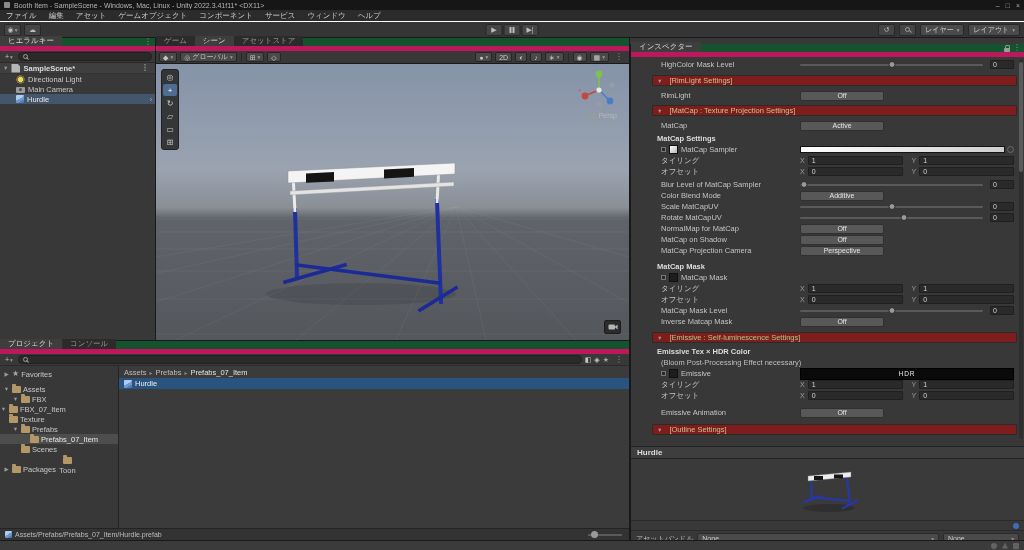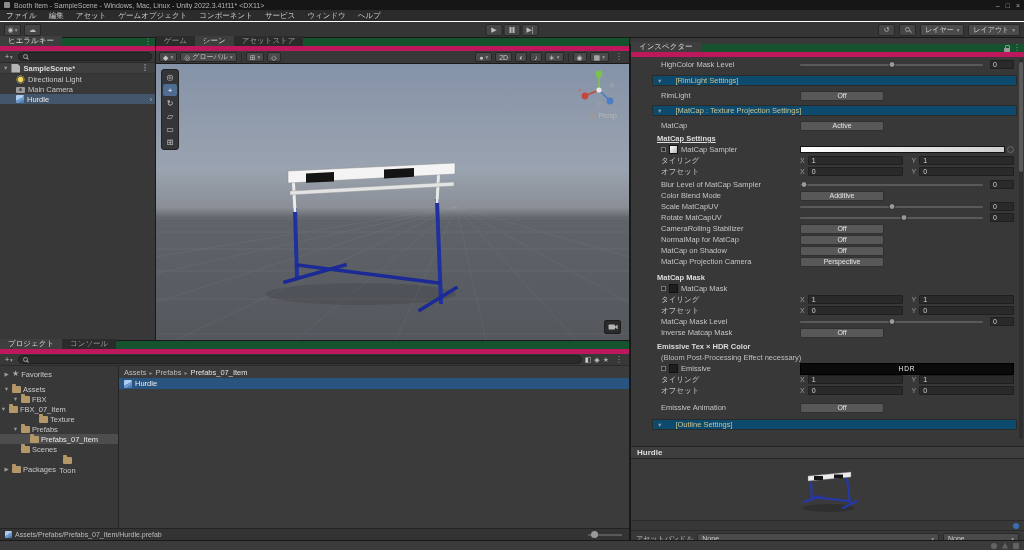--- a/index.html
+++ b/index.html
@@ -91,22 +91,22 @@
     border:1px solid #1C1C1C;border-radius:2px;display:flex;align-items:center;justify-content:center}
 
   
   .inspector{position:absolute;left:630px;top:44px;width:394px;height:502px;background:#383838;
     display:flex;flex-direction:column;border-left:1px solid #191919}
   .insp-content{flex:1;overflow:hidden;position:relative;padding-top:2px}
   .irow{display:flex;align-items:center;height:11px;padding-left:30px;padding-right:10px;
     font-size:7.5px;color:#C4C4C4}
   .ilbl{flex:1;display:flex;align-items:center;gap:3px;white-space:nowrap;overflow:hidden}
   .ictrl{width:214px;flex:none;display:flex;align-items:center}
-  .isec{height:11px;margin:0 7px 0 21px;background:#0c4a6e;border:1px solid #2A2A2A;border-radius:1px;
-    display:flex;align-items:center;gap:13px;padding:0 4px;font-size:7.5px}
+  .isec{height:11px;margin:0 7px 0 21px;background:#7f1d1d;border:1px solid #2A2A2A;border-radius:1px;
+    display:flex;align-items:center;gap:7px;padding:0 4px;font-size:7.5px}
   .ibold{padding-left:26px;font-weight:bold;color:#DCDCDC}
   .iplain{color:#BFBFBF}
   .track{flex:1;height:2px;background:#5A5A5A;border-radius:1px;position:relative;margin-right:7px}
   .knob{position:absolute;top:-3px;width:7px;height:7px;border-radius:50%;background:#999;
     transform:translateX(-50%);border:1px solid #2A2A2A}
   .val{width:24px;height:9px;background:#2A2A2A;border:1px solid #1F1F1F;border-radius:1px;
     display:flex;align-items:center;padding:0 2px;font-size:7px;color:#D2D2D2;flex:none}
   .ibtn{width:84px;height:10px;background:#585858;border:1px solid #303030;border-radius:2px;
     display:flex;align-items:center;justify-content:center;font-size:7px;color:#E4E4E4;flex:none}
   .axl{color:#9A9A9A;font-size:7px;margin-right:3px;flex:none}
@@ -440,21 +440,21 @@
         <span class="seclbl" style="color: rgb(204, 192, 138);">[MatCap : Texture Projection Settings]</span>
       </div>
       <div class="irow" style="margin-top: 4px;">
         <span class="ilbl">
           <span>MatCap</span>
         </span>
         <span class="ictrl">
           <span class="ibtn">Active</span>
         </span>
       </div>
-      <div class="irow ibold" style="margin-top: 2px; text-decoration: underline;">
+      <div class="irow ibold" style="margin-top: 2px;">
         <span>MatCap Settings</span>
       </div>
       <div class="irow">
         <span class="ilbl">
           <span class="chk"></span>
           <span class="thumb thumb-light"></span>
           <span>MatCap Sampler</span>
         </span>
         <span class="ictrl">
           <span class="strip"></span>
@@ -519,28 +519,20 @@
         </span>
         <span class="ictrl">
           <span class="track">
             <span class="knob" style="left: 57%;"></span>
           </span>
           <span class="val">0</span>
         </span>
       </div>
       <div class="irow">
         <span class="ilbl">
-          <span>CameraRolling Stabilizer</span>
-        </span>
-        <span class="ictrl">
-          <span class="ibtn">Off</span>
-        </span>
-      </div>
-      <div class="irow">
-        <span class="ilbl">
           <span>NormalMap for MatCap</span>
         </span>
         <span class="ictrl">
           <span class="ibtn">Off</span>
         </span>
       </div>
       <div class="irow">
         <span class="ilbl">
           <span>MatCap on Shadow</span>
         </span>
@@ -600,20 +592,24 @@
           <span class="val">0</span>
         </span>
       </div>
       <div class="irow">
         <span class="ilbl">
           <span>Inverse Matcap Mask</span>
         </span>
         <span class="ictrl">
           <span class="ibtn">Off</span>
         </span>
+      </div>
+      <div class="isec" style="margin-top: 5px;">
+        <span class="fold">▼</span>
+        <span class="seclbl" style="color: rgb(169, 197, 139);">[Emissive : Self-luminescence Settings]</span>
       </div>
       <div class="irow ibold" style="margin-top: 3px;">
         <span>Emissive Tex × HDR Color</span>
       </div>
       <div class="irow iplain">
         <span>(Bloom Post-Processing Effect necessary)</span>
       </div>
       <div class="irow">
         <span class="ilbl">
           <span class="chk"></span>
@@ -729,21 +725,21 @@
         <div class="prow" style="padding-left: 12px;">
           <span class="arr">▼</span>
           <span class="folder-ic"></span>
           <span class="plbl2">FBX</span>
         </div>
         <div class="prow" style="">
           <span class="arr">▼</span>
           <span class="folder-ic"></span>
           <span class="plbl2">FBX_07_Item</span>
         </div>
-        <div class="prow" style="padding-left: 30px;">
+        <div class="prow" style="">
           <span class="arr"></span>
           <span class="folder-ic"></span>
           <span class="plbl2">Texture</span>
         </div>
         <div class="prow" style="padding-left: 12px;">
           <span class="arr">▼</span>
           <span class="folder-ic"></span>
           <span class="plbl2">Prefabs</span>
         </div>
         <div class="prow sel" style="padding-left: 21px;">

